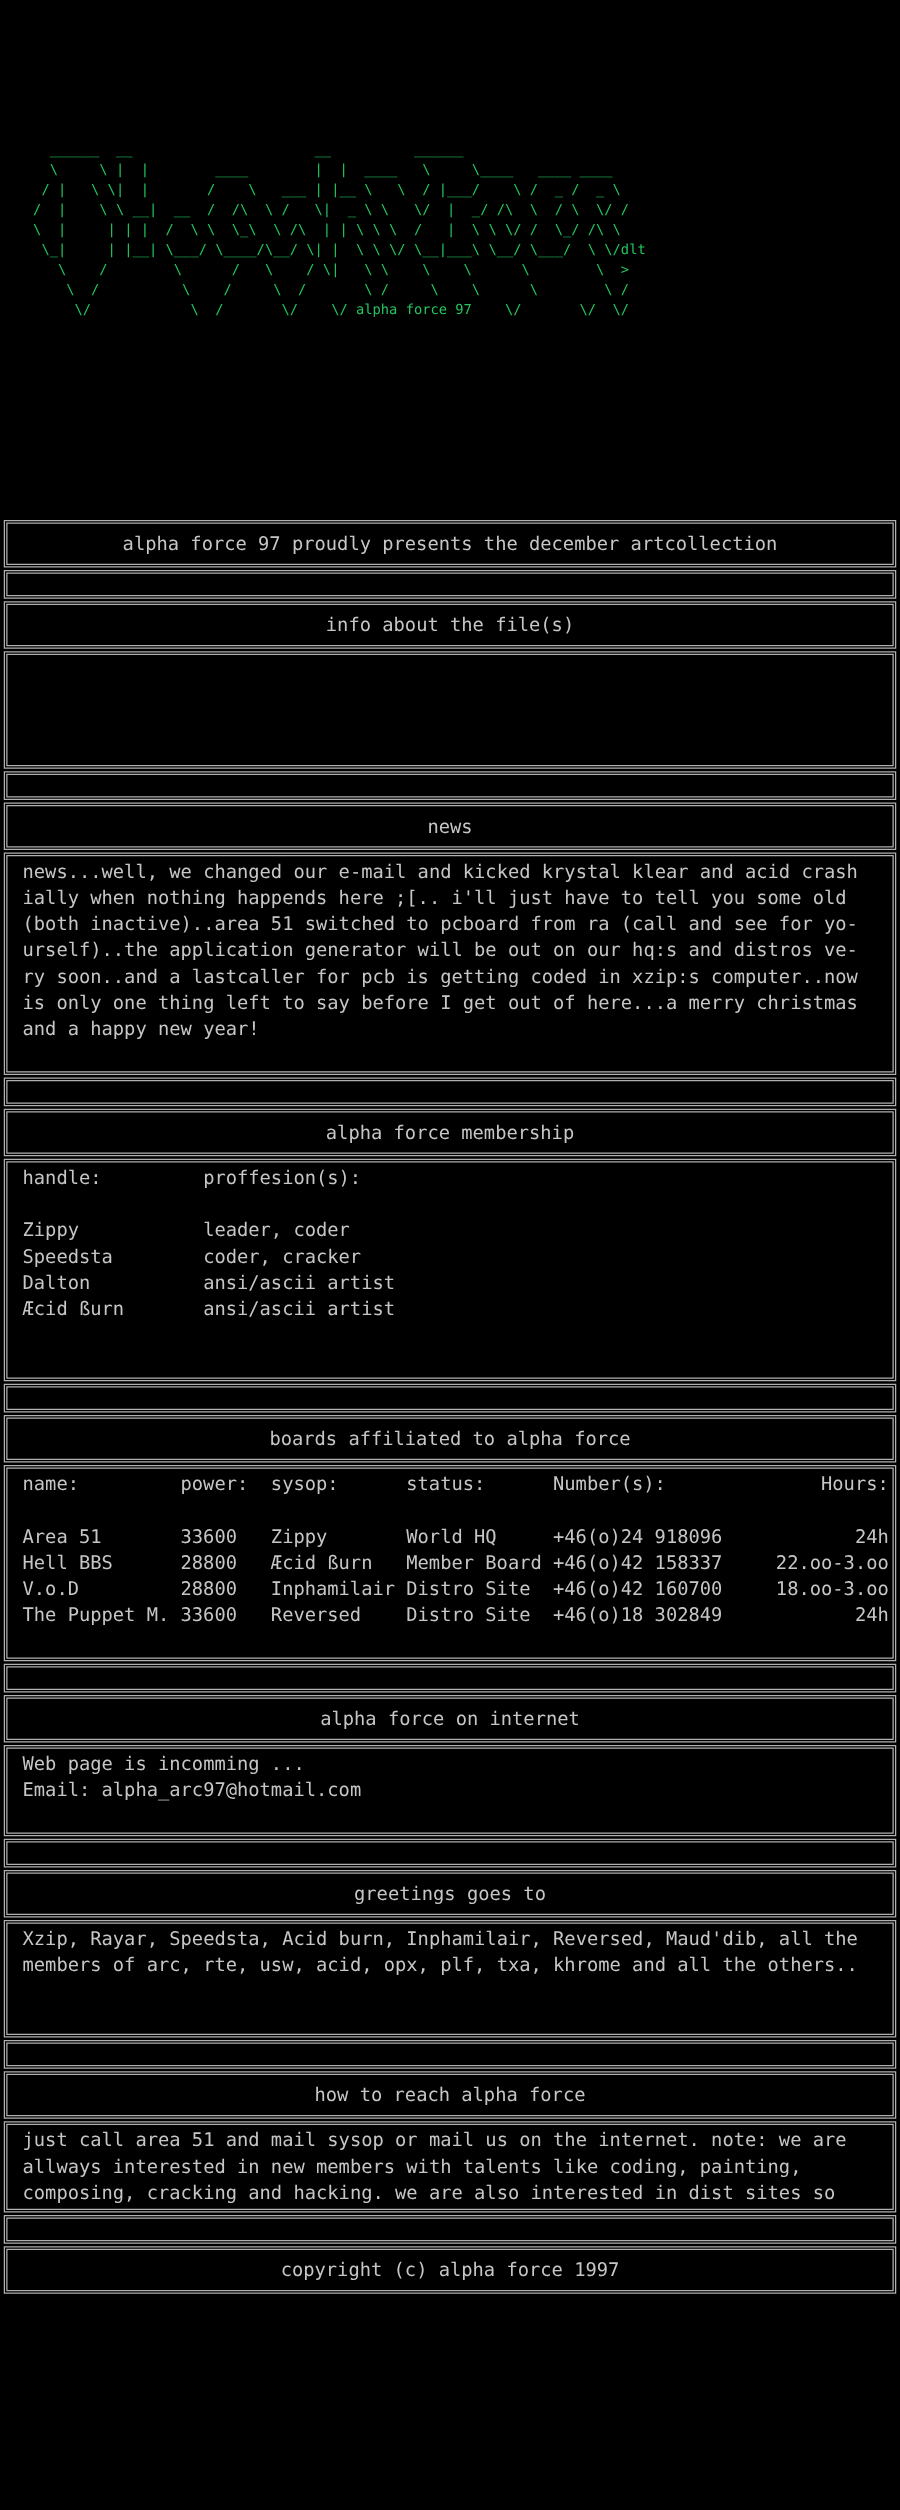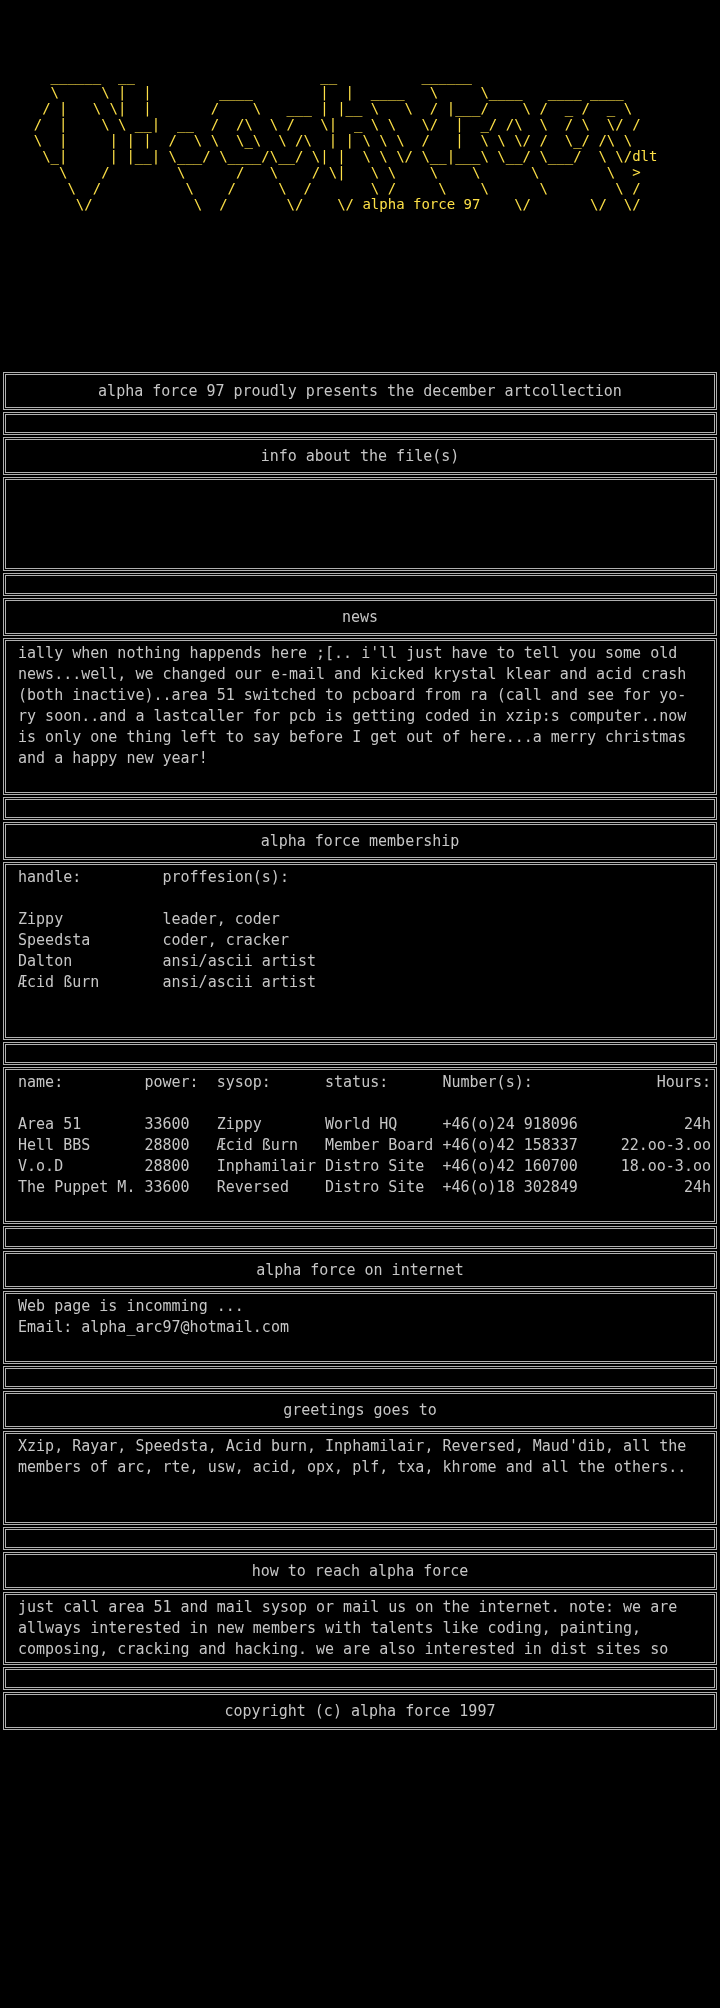--- a/index.html
+++ b/index.html
@@ -10,25 +10,25 @@
   }
   *{margin:0;padding:0;box-sizing:border-box;}
   html,body{background:var(--bg);}
   body{
     width:720px;height:2008px;overflow:hidden;position:relative;
     font-family:"DejaVu Sans Mono","Liberation Mono",monospace;
     font-size:15px;color:var(--fg);
   }
   
   .logo{
-    margin-top:68px;
+    margin-top:112px;
     white-space:pre;
     line-height:16px;
-    font-size:14px;
-    color:#fde047;
+    font-size:11px;
+    color:#22c55e;
   }
   .logo div{white-space:pre;height:16px;}
   
   .boxes{margin-top:160px;}
   .box{
     position:relative;
     border:1px solid var(--bd);
     margin:0 3px 2px 3px;
     padding:4px 5px;
   }
@@ -77,23 +77,24 @@
     <div class="ln"></div>
     <div class="ln"></div>
   </div>
 
   <div class="box spacer-box"></div>
 
   <div class="box title-box">
     <span>news</span>
   </div>
   <div class="box">
+    <div class="ln pad1">news...well, we changed our e-mail and kicked krystal klear and acid crash</div>
     <div class="ln pad1">ially when nothing happends here ;[.. i'll just have to tell you some old</div>
-    <div class="ln pad1">news...well, we changed our e-mail and kicked krystal klear and acid crash</div>
     <div class="ln pad1">(both inactive)..area 51 switched to pcboard from ra (call and see for yo-</div>
+    <div class="ln pad1">urself)..the application generator will be out on our hq:s and distros ve-</div>
     <div class="ln pad1">ry soon..and a lastcaller for pcb is getting coded in xzip:s computer..now</div>
     <div class="ln pad1">is only one thing left to say before I get out of here...a merry christmas</div>
     <div class="ln pad1">and a happy new year!</div>
     <div class="ln"></div>
   </div>
 
   <div class="box spacer-box"></div>
 
   <div class="box title-box">
     <span>alpha force membership</span>
@@ -119,20 +120,23 @@
     <div class="mrow pad1">
       <span class="mcol-handle">Æcid ßurn</span>
       <span class="mcol-prof">ansi/ascii artist</span>
     </div>
     <div class="ln"></div>
     <div class="ln"></div>
   </div>
 
   <div class="box spacer-box"></div>
 
+  <div class="box title-box">
+    <span>boards affiliated to alpha force</span>
+  </div>
   <div class="box">
     <div class="brow pad1">
       <span class="bcol-name">name:</span>
       <span class="bcol-power">power:</span>
       <span class="bcol-sysop">sysop:</span>
       <span class="bcol-status">status:</span>
       <span class="bcol-number">Number(s):</span>
       <span class="bcol-hours">Hours:</span>
     </div>
     <div class="ln"></div>

